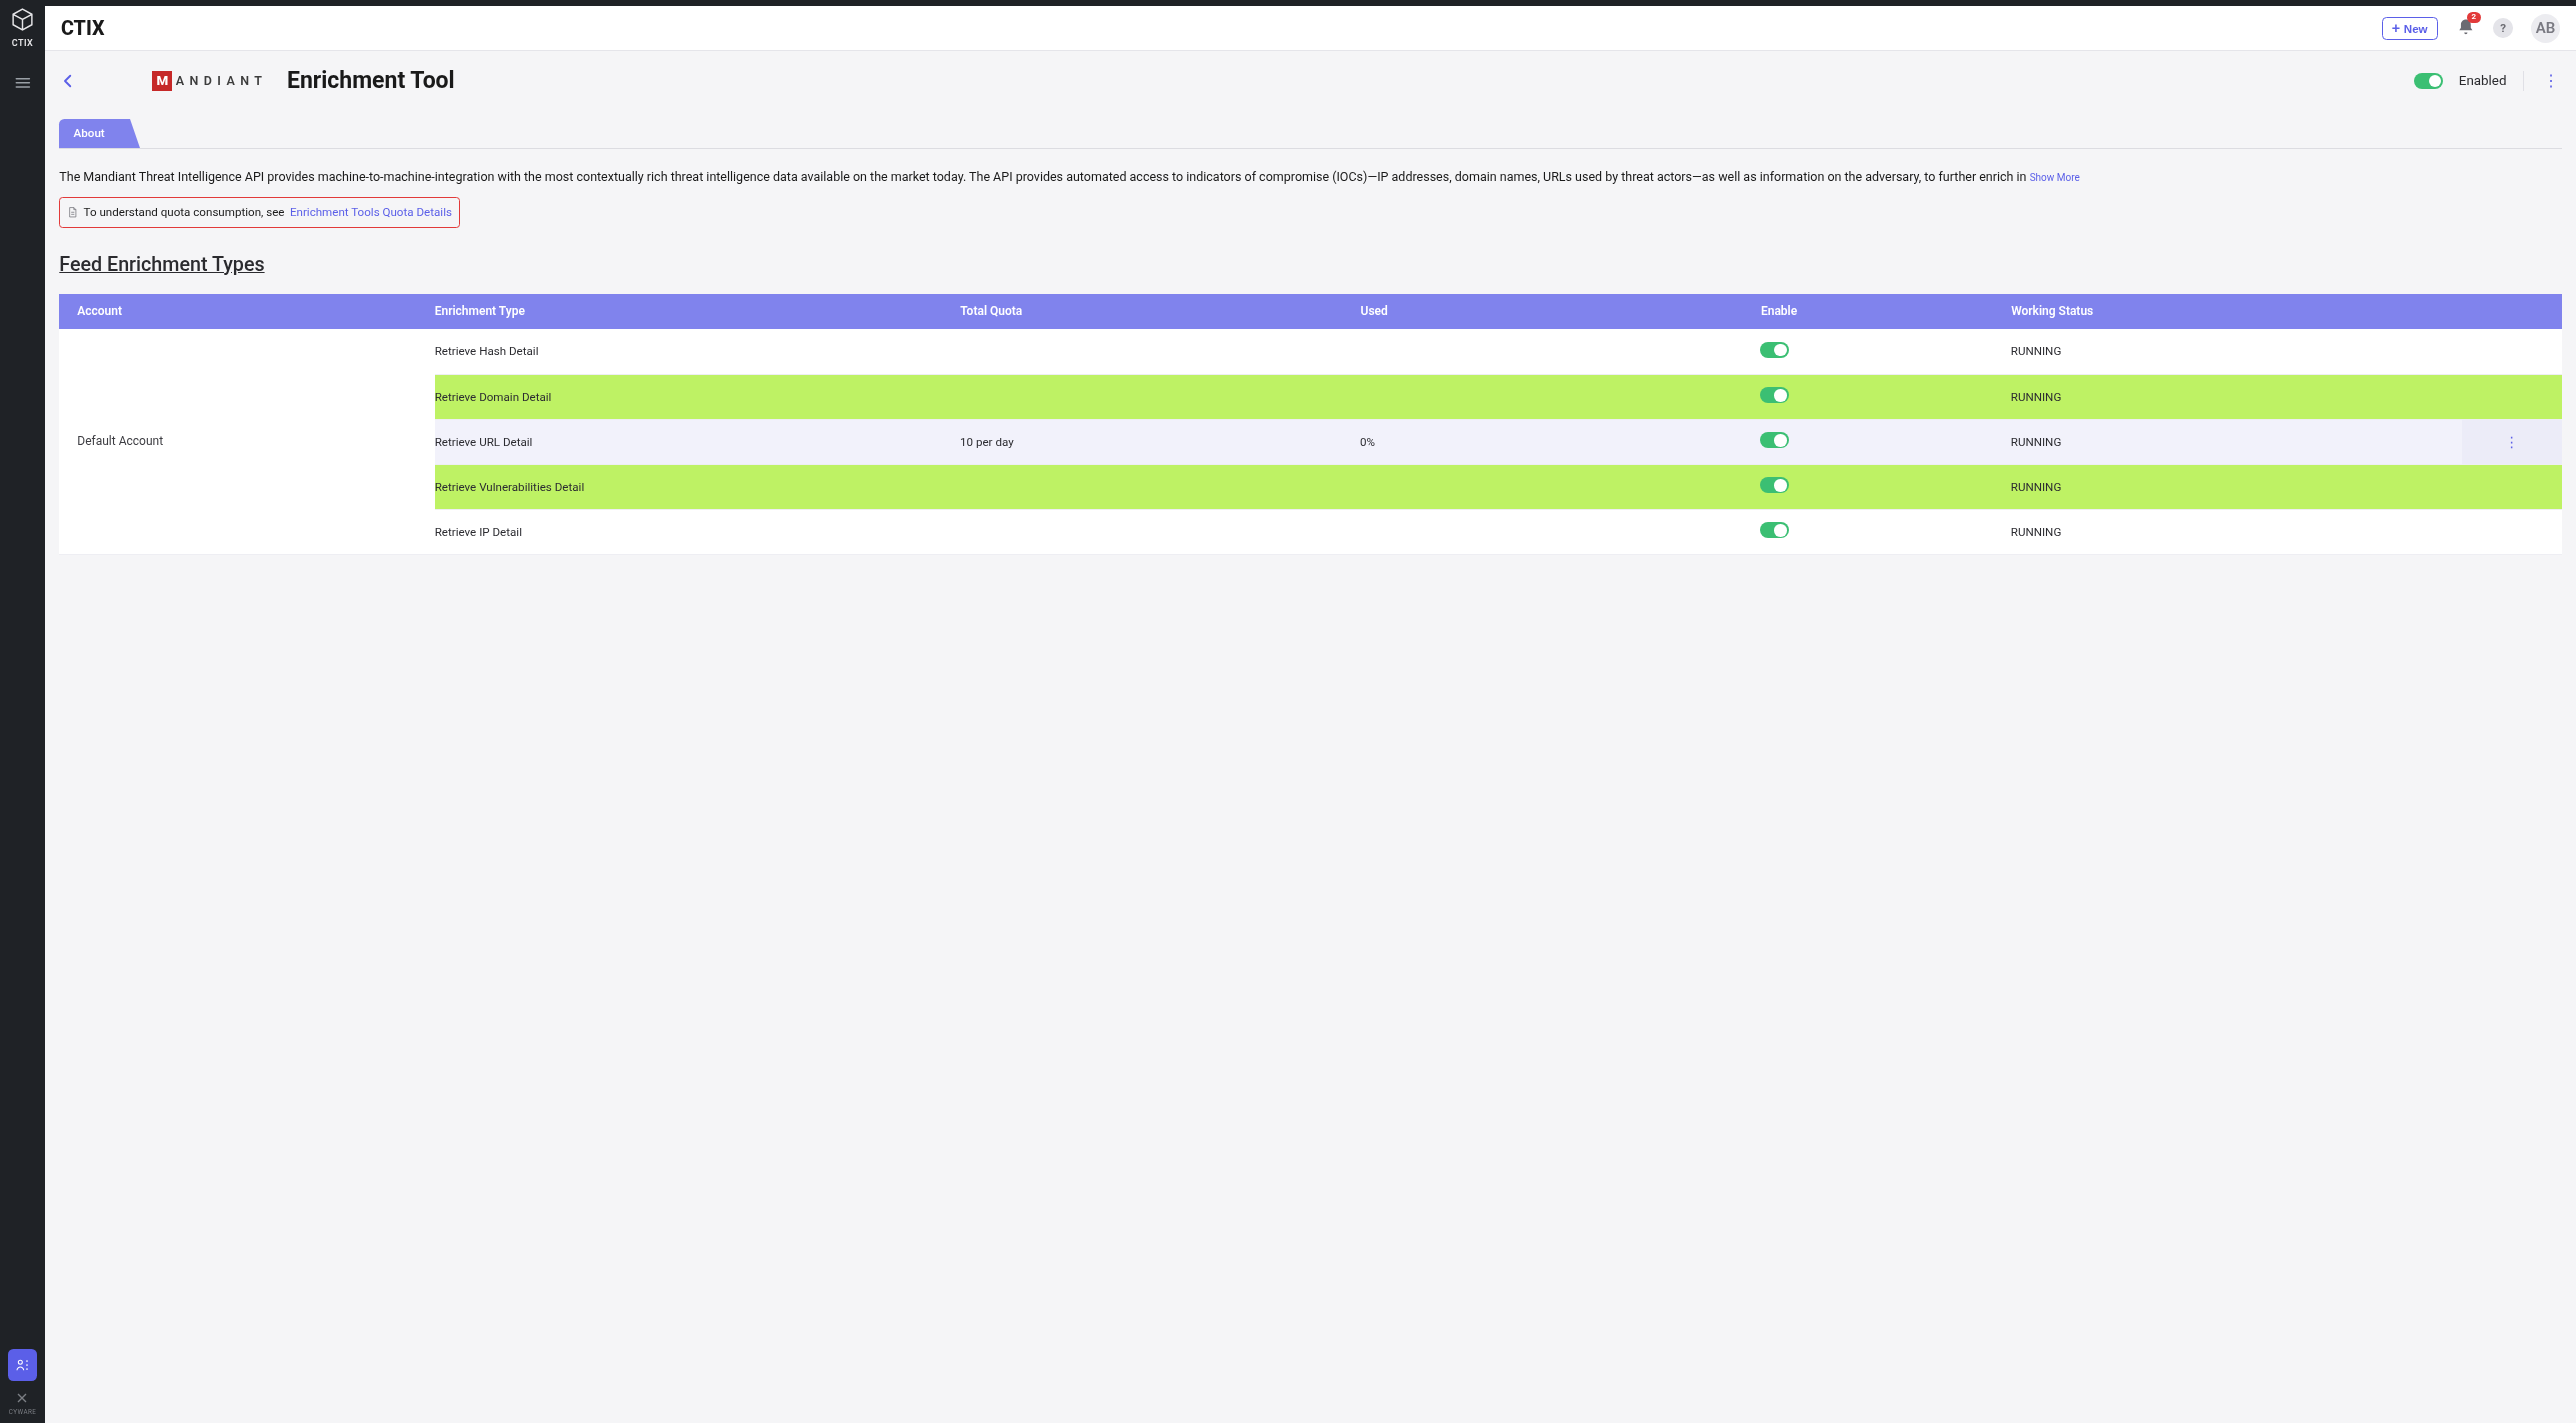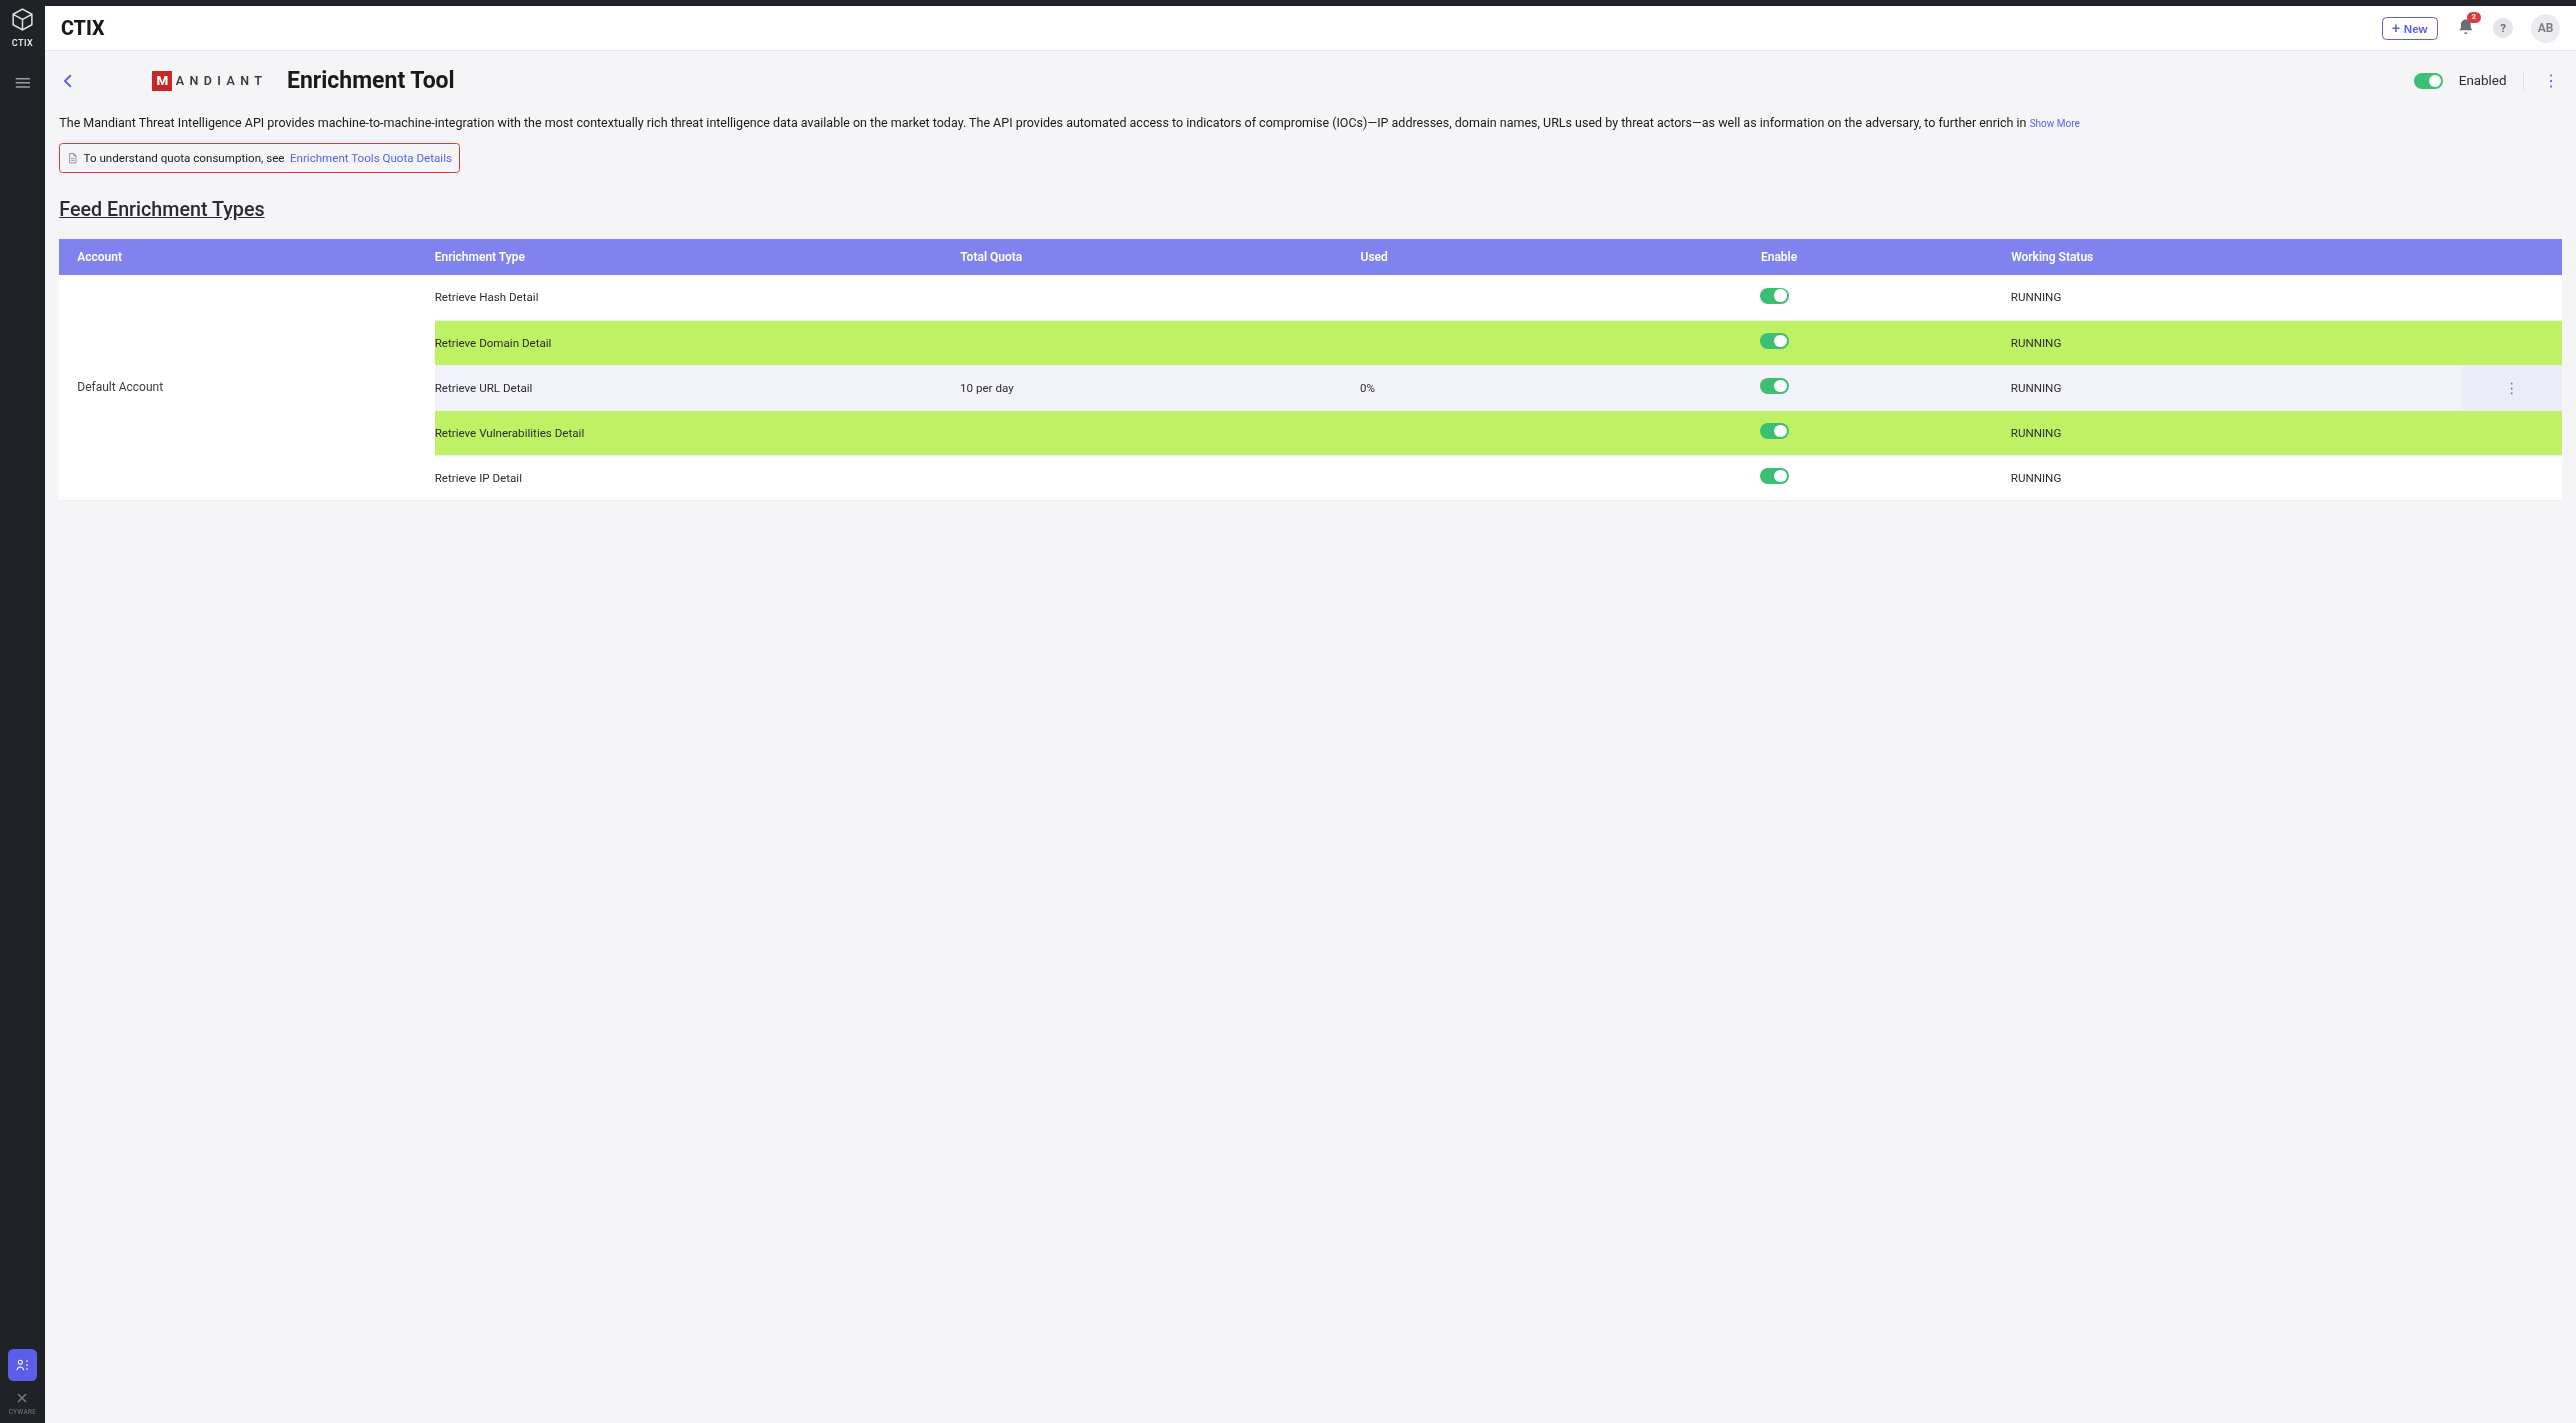--- a/index.html
+++ b/index.html
@@ -186,21 +186,21 @@
 
 .avatar {
   width: 29px;
   height: 29px;
   border-radius: 50%;
   background: #ececf0;
   color: #7a7a82;
   display: flex;
   align-items: center;
   justify-content: center;
-  font-size: 12px;
+  font-size: 15px;
   font-weight: 600;
   cursor: pointer;
 }
 
 
 .content {
   flex: 1;
   padding: 16px 14.3px 18px 14.3px;
   overflow: auto;
 }
@@ -533,20 +533,25 @@
         <span class="page-title">Enrichment Tool</span>
         <div class="header-right">
           <span class="toggle"></span>
           <span class="enabled-label">Enabled</span>
           <span class="vert-divider"></span>
           <span class="more-dots">⋮</span>
         </div>
       </div>
 
       
+      <div class="tabs-row">
+        <div class="tab-about">
+          <span>About</span>
+        </div>
+      </div>
 
       
       <div class="description">
         <span>The Mandiant Threat Intelligence API provides machine-to-machine-integration with the most contextually rich threat intelligence data available on the market today. The API provides automated access to indicators of compromise (IOCs)—IP addresses, domain names, URLs used by threat actors—as well as information on the adversary, to further enrich in </span><span class="show-more">Show More</span>
       </div>
 
       
       <div class="highlight-box">
         <span class="doc-icon">
           <svg viewBox="0 0 24 24">

